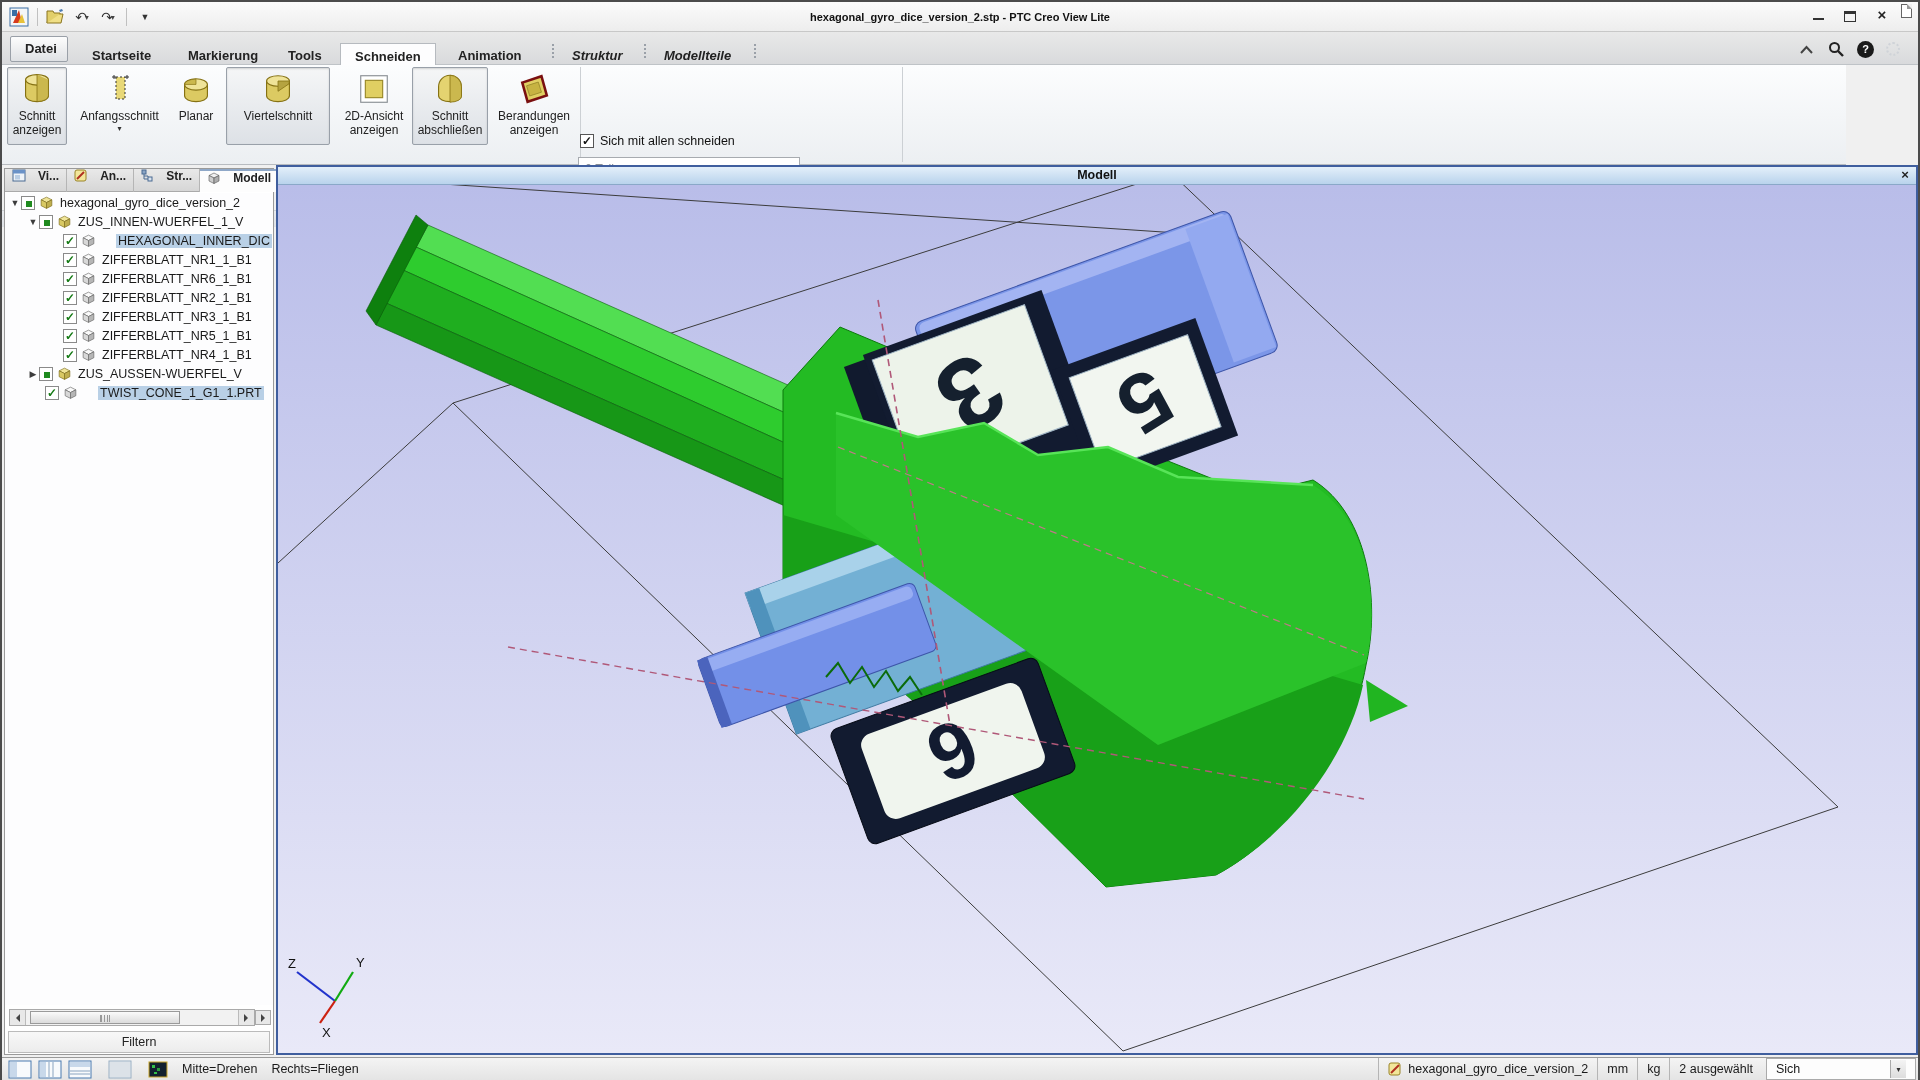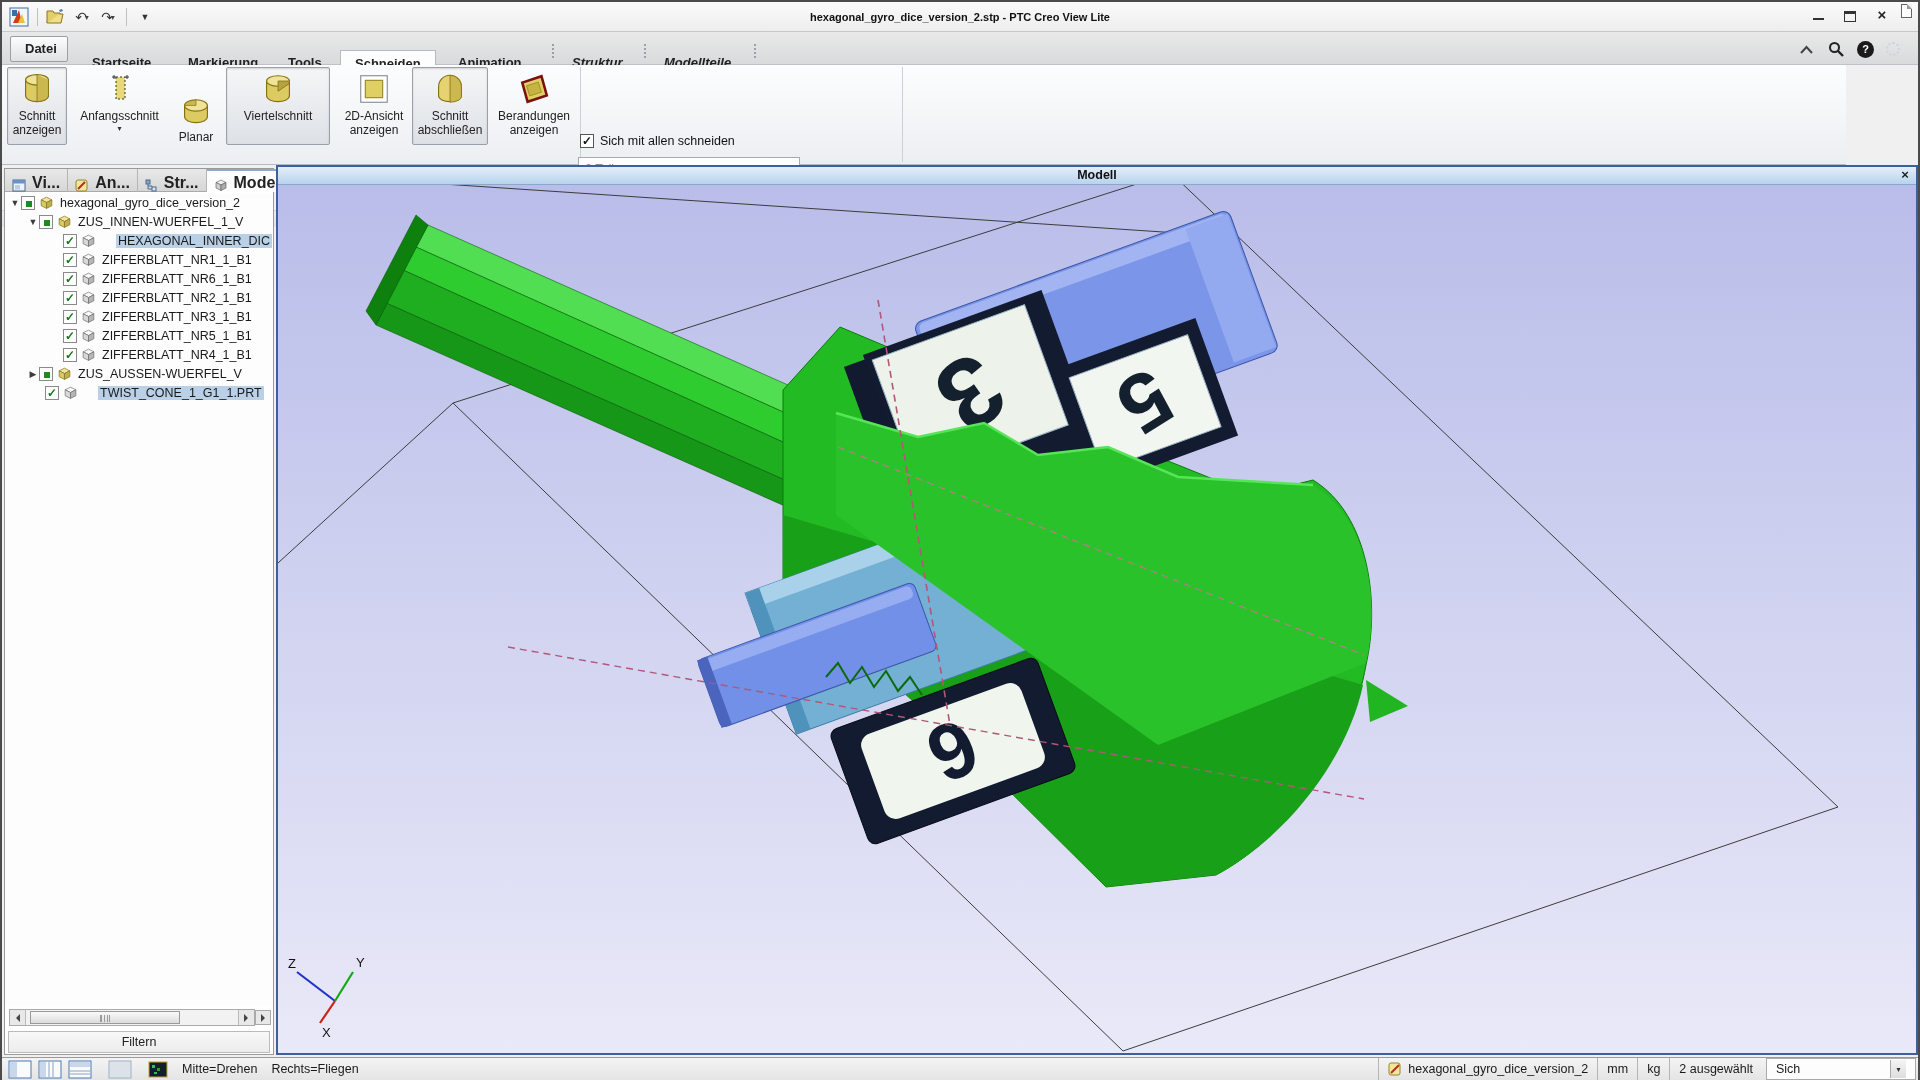--- a/index.html
+++ b/index.html
@@ -17,21 +17,21 @@
   .winbtns { position:absolute; right:28px; top:6px; display:flex; gap:16px; align-items:center; }
   .wb { width:16px; height:14px; display:flex; align-items:flex-end; justify-content:center; cursor:default; }
   .wb-min-bar { width:11px; height:0; border-bottom:2px solid #333; margin-bottom:2px; }
   .wb-max-box { width:12px; height:11px; border:1.5px solid #333; border-top:3px solid #333; }
   .wb-close { font-size:15px; font-weight:bold; color:#222; line-height:14px; }
   .corner-page { position:absolute; right:6px; top:2px; width:11px; height:14px; background:#fff; border:1px solid #666; }
   .corner-page:before { content:""; position:absolute; right:-1px; top:-1px; border-style:solid; border-width:0 5px 5px 0; border-color:transparent #f0f0f0 #999 transparent; }
 
   
   .tabrow { position:absolute; left:0; top:30px; width:1916px; height:33px; background:linear-gradient(#e9e9e9,#d9dadc); border-bottom:1px solid #bfc3c7; }
-  .tab { position:absolute; top:18px; height:28px; line-height:26px; padding:0 14px; font-size:13px; font-weight:bold; color:#222; text-align:center; }
+  .tab { position:absolute; top:11px; height:28px; line-height:26px; padding:0 14px; font-size:13px; font-weight:bold; color:#222; text-align:center; }
   .tab.filetab { top:4px; height:26px; line-height:24px; border:1px solid #9aa0a8; background:linear-gradient(#fdfdfd,#dfe1e4); border-radius:2px; }
   .tab.active { background:#fdfdfe; border:1px solid #b6babf; border-bottom:none; height:29px; }
   .tab.context { font-style:italic; }
   .dragdots { position:absolute; top:12px; width:3px; height:14px; border-left:2px dotted #9aa0a8; }
   .ribbon-mini { position:absolute; top:8px; display:flex; gap:12px; align-items:center; }
   .mini-ic { width:18px; height:18px; display:flex; align-items:center; justify-content:center; }
   .help-circ { width:17px; height:17px; border-radius:50%; background:#1a1a1a; color:#fff; font-size:11px; font-weight:bold; display:flex; align-items:center; justify-content:center; }
   .ghost-circ { width:14px; height:14px; border-radius:50%; border:2px dotted #cfd3d8; }
 
   
@@ -50,21 +50,21 @@
   .cbox { width:14px; height:14px; background:#fff; border:1px solid #555; display:flex; align-items:center; justify-content:center; font-size:12px; font-weight:bold; color:#111; line-height:12px; }
   .ov-label { font-size:12.5px; color:#111; }
   .ov-input { position:absolute; left:576px; top:92px; width:222px; height:24px; border:1px solid #a7abb0; background:#fff; color:#8a8f94; font-size:12.5px; padding:0 6px; font-family:"Liberation Sans",sans-serif; }
   .ov-link { position:absolute; top:126px; display:flex; align-items:center; gap:5px; color:#9aa0a6; font-size:12.5px; }
   .plus-ic { color:#9aa0b6; font-weight:bold; font-size:15px; }
   .minus-ic { color:#9aa0a6; font-weight:bold; font-size:15px; letter-spacing:-1px; }
 
   
   .panel { position:absolute; left:2px; top:166px; width:270px; height:887px; background:#fff; border:1px solid #9a9a9a; }
   .ptabs { position:absolute; left:0; top:0; width:268px; height:23px; background:linear-gradient(#e9e9e9,#d6d6d6); border-bottom:1px solid #aaa; display:flex; }
-  .ptab { height:23px; display:flex; align-items:flex-end; gap:6px; padding:0 7px; border-right:1px solid #b5b5b5; font-size:16px; color:#222; font-weight:bold; }
+  .ptab { height:23px; display:flex; align-items:flex-start; gap:12px; padding:0 7px; border-right:1px solid #b5b5b5; font-size:12px; color:#222; font-weight:bold; }
   .ptab.active { background:#fdfdfd; border-top:2px solid #8fa8c8; font-weight:bold; }
   .tree { position:absolute; left:0; top:24px; width:268px; height:812px; overflow:hidden; background:#fdfdfe; }
   .trow { position:relative; height:19px; display:flex; align-items:center; font-size:12.5px; white-space:nowrap; }
   .texp { width:12px; font-size:9px; color:#3c3c3c; text-align:center; flex:none; }
   .cbm { position:relative; width:14px; height:14px; border:1px solid #8a8a8a; background:#fff; flex:none; margin-right:4px; }
   .cbm .dot { position:absolute; right:2px; bottom:2px; width:6px; height:6px; background:#1f8a1f; }
   .cbc { width:14px; height:14px; border:1px solid #8a8a8a; background:#fff; flex:none; margin-right:4px; color:#157a15; font-size:12px; font-weight:bold; line-height:12px; text-align:center; }
   .ticon { flex:none; margin-right:4px; }
   .tlabel { padding:0 2px; }
   .tlabel.sel { background:#b9d0e6;margin-left:16px; }
@@ -195,21 +195,21 @@
             <line x1="7" y1="4" x2="11" y2="4" stroke="#333"></line>
             <line x1="9" y1="2" x2="9" y2="6" stroke="#333"></line>
             <line x1="20" y1="4" x2="24" y2="4" stroke="#333"></line>
             <line x1="22" y1="2" x2="22" y2="6" stroke="#333"></line>
           </svg>
       </span>
       <span class="rlabel"><span>Anfangsschnitt</span></span>
       <span class="rdrop">▾</span>
     </div>
 
-    <div class="rbtn" style="left:168px; width:52px;justify-content:flex-end;">
+    <div class="rbtn" style="left:168px; width:52px;">
       <span class="ricon">
         <svg width="30" height="32" viewBox="0 0 26 28">
             <path d="M3,10 v10 a10,5 0 0 0 20,0 V10" fill="#dcca62" stroke="#857113"></path>
             <path d="M3,10 a10,5 0 0 0 20,0 a10,5 0 0 0 -20,0" fill="#efe398" stroke="#857113"></path>
             <path d="M3,10 a10,4.6 0 0 1 10,-4.6 V10 Z" fill="#cbb84e" stroke="#857113" stroke-width=".6"></path>
           </svg>
       </span>
       <span class="rlabel"><span>Planar</span></span>
     </div>
 

